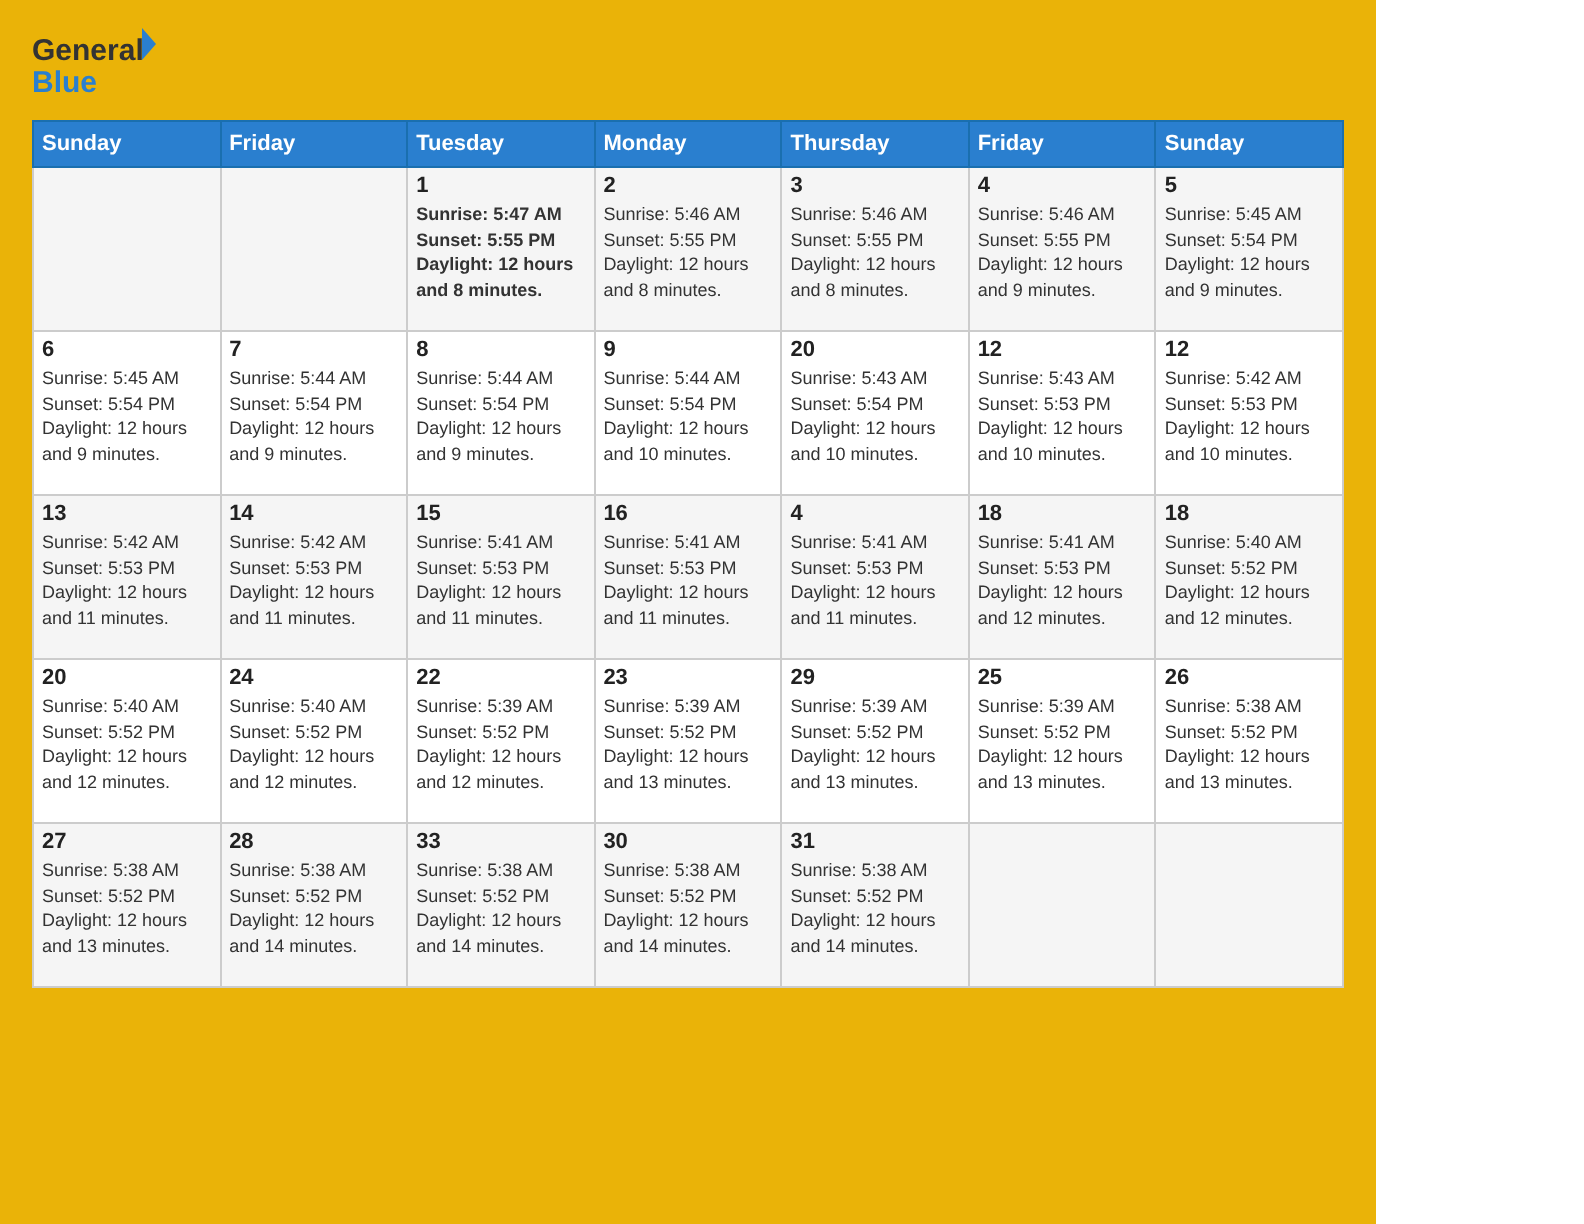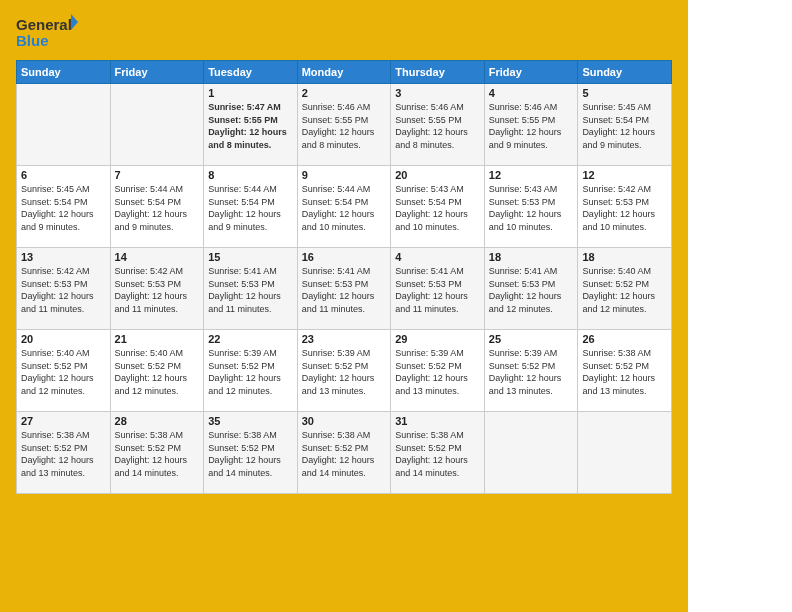--- a/index.html
+++ b/index.html
@@ -258,21 +258,21 @@
         </tr>
         <tr>
           <td>
             <span class="day-num">20</span>
             <div class="day-info" style="white-space: pre-line;">Sunrise: 5:40 AM
 Sunset: 5:52 PM
 Daylight: 12 hours
 and 12 minutes.</div>
           </td>
           <td>
-            <span class="day-num">21</span>
+            <span class="day-num">24</span>
             <div class="day-info" style="white-space: pre-line;">Sunrise: 5:40 AM
 Sunset: 5:52 PM
 Daylight: 12 hours
 and 12 minutes.</div>
           </td>
           <td>
             <span class="day-num">22</span>
             <div class="day-info" style="white-space: pre-line;">Sunrise: 5:39 AM
 Sunset: 5:52 PM
 Daylight: 12 hours
@@ -316,21 +316,21 @@
 and 13 minutes.</div>
           </td>
           <td>
             <span class="day-num">28</span>
             <div class="day-info" style="white-space: pre-line;">Sunrise: 5:38 AM
 Sunset: 5:52 PM
 Daylight: 12 hours
 and 14 minutes.</div>
           </td>
           <td>
-            <span class="day-num">35</span>
+            <span class="day-num">33</span>
             <div class="day-info" style="white-space: pre-line;">Sunrise: 5:38 AM
 Sunset: 5:52 PM
 Daylight: 12 hours
 and 14 minutes.</div>
           </td>
           <td>
             <span class="day-num">30</span>
             <div class="day-info" style="white-space: pre-line;">Sunrise: 5:38 AM
 Sunset: 5:52 PM
 Daylight: 12 hours

